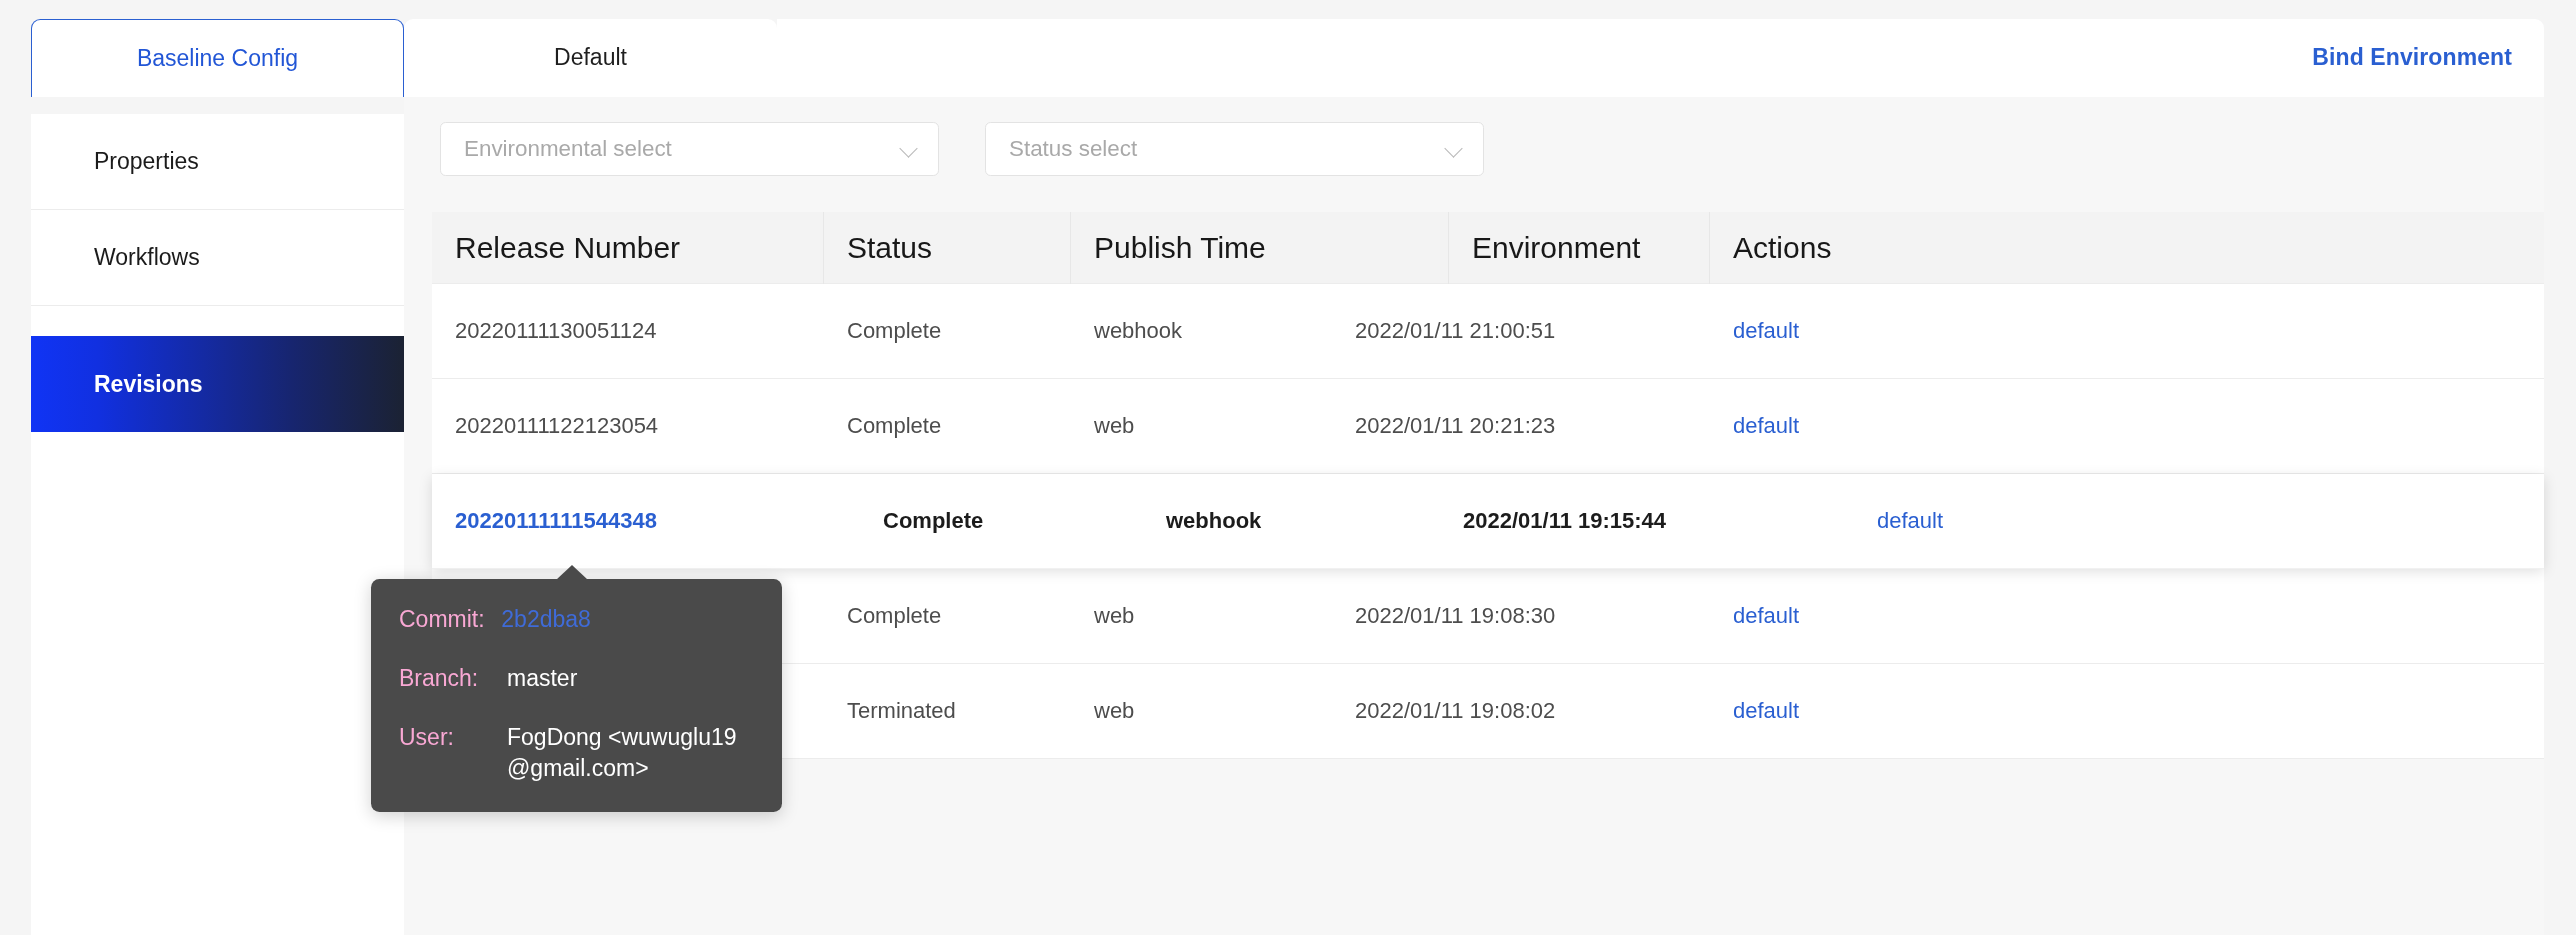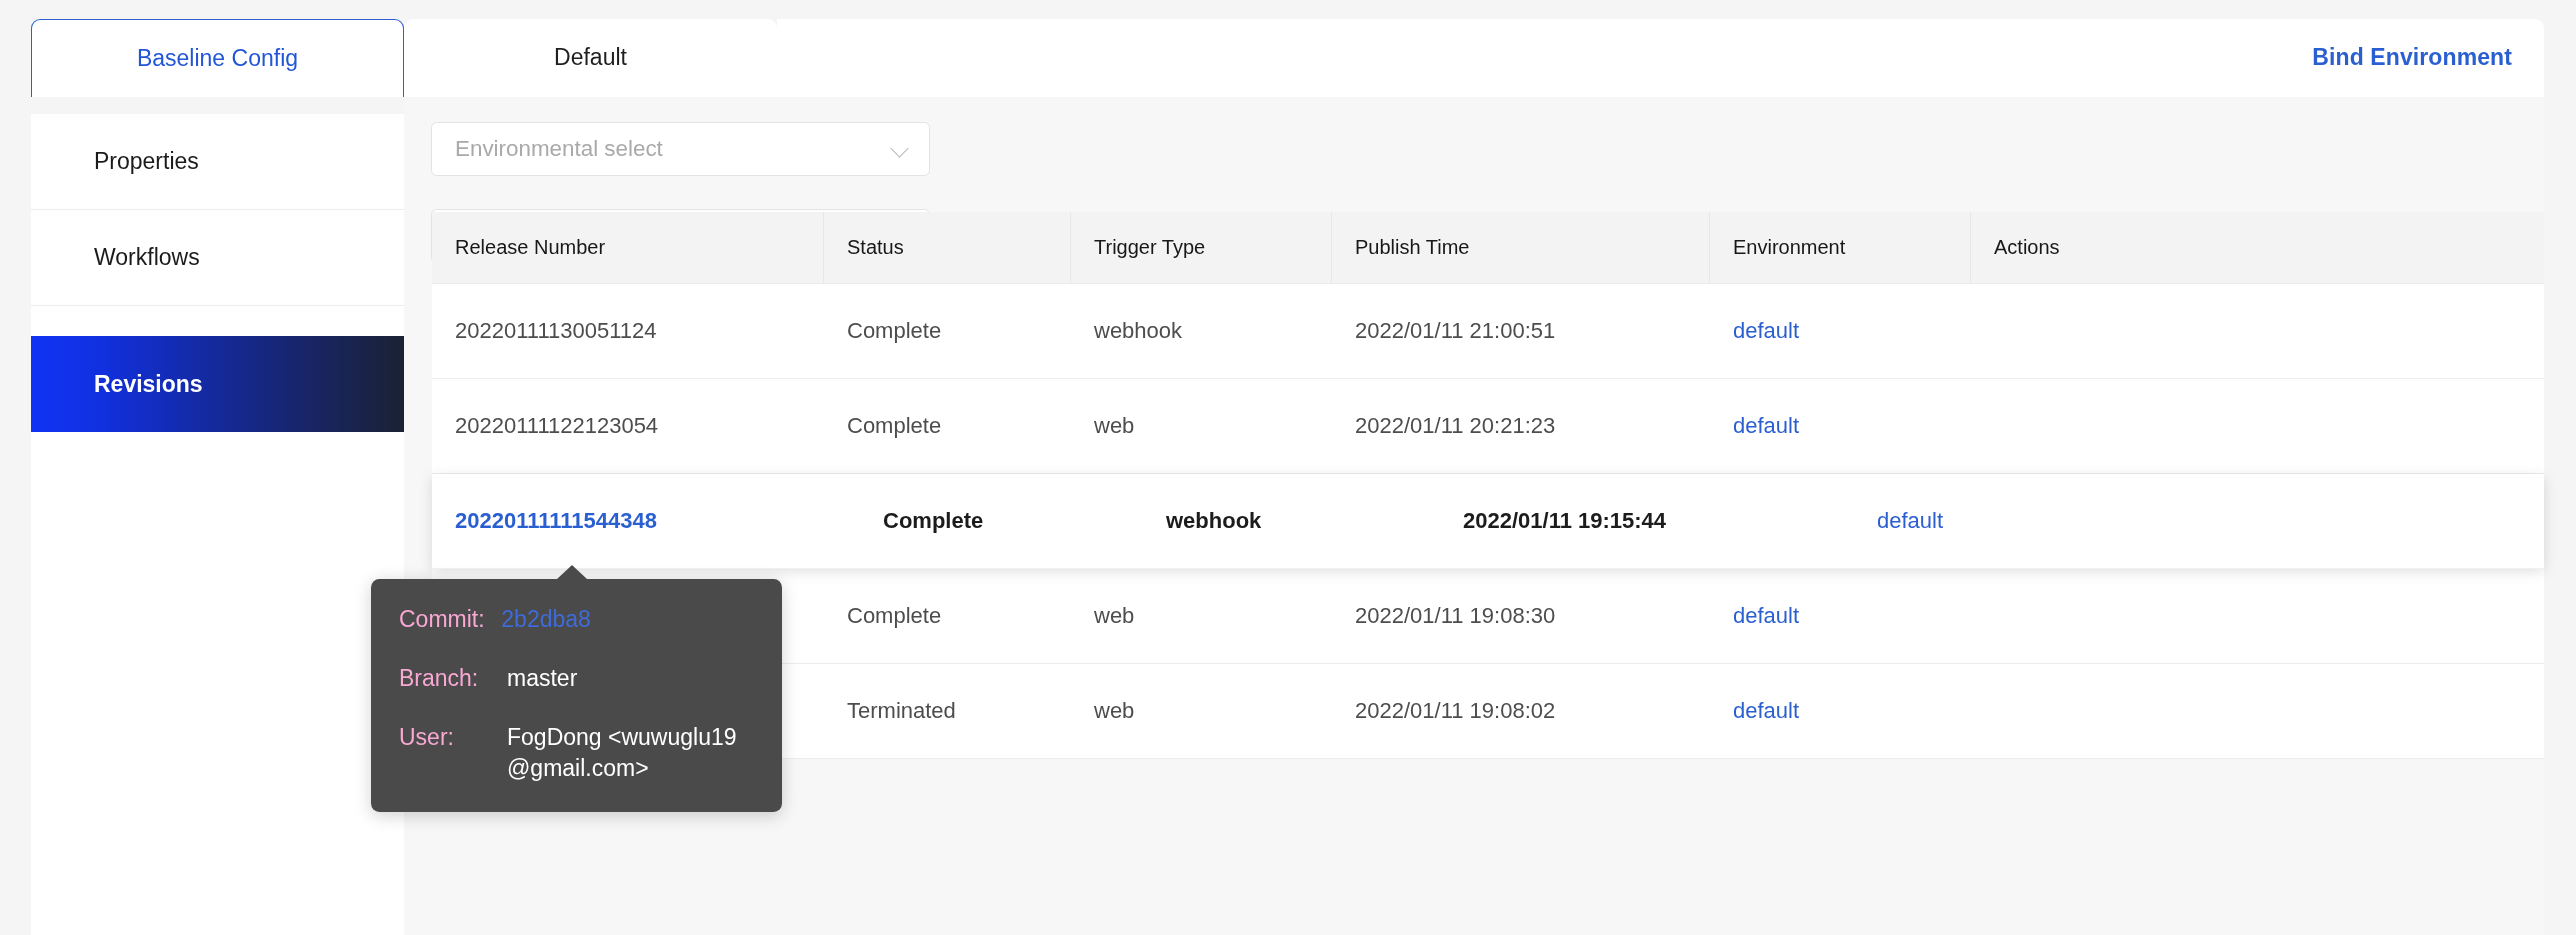--- a/index.html
+++ b/index.html
@@ -98,24 +98,23 @@
   
   .main {
     position: absolute;
     left: 404px; top: 97px;
     width: 2140px;
     bottom: 0;
     background: #f7f7f7;
   }
   .filters {
     position: absolute;
-    left: 27px; top: 25px;
-    display: flex;
-    gap: 33px;
-    flex-direction: column;
+    left: 36px; top: 25px;
+    display: flex;
+    gap: 46px;
   }
   .select {
     width: 499px;
     height: 54px;
     background: #ffffff;
     border: 0.9px solid #e3e3e3;
     border-radius: 5.6px;
     display: flex;
     align-items: center;
     padding: 0 18.7px 0 23px;
@@ -168,21 +167,21 @@
   }
   .cell {
     font-size: 22px;
     color: #4d4d4d;
     padding-left: 23px;
     overflow: hidden;
     white-space: nowrap;
   }
   .trow.header .cell {
     color: #181818;
-    font-size: 20px;
+    font-size: 30px;
     border-right: 0.9px solid #e7e7e7;
     height: 72px;
     display: flex;
     align-items: center;
     padding-left: 23px;
   }
   .trow.header .cell:last-child { border-right: none; }
 
   .c-release  { width: 392px; }
   .c-status   { width: 247px; }
@@ -280,21 +279,20 @@
       <span class="select-ph">Status select</span>
       <span class="caret"></span>
     </div>
   </div>
 
   <div class="table">
 
     <div class="trow header">
       <div class="cell c-release">Release Number</div>
       <div class="cell c-status">Status</div>
-      <div class="cell c-trigger">Trigger Type</div>
       <div class="cell c-time">Publish Time</div>
       <div class="cell c-env">Environment</div>
       <div class="cell c-actions">Actions</div>
     </div>
 
     <div class="trow">
       <div class="cell c-release">20220111130051124</div>
       <div class="cell c-status">Complete</div>
       <div class="cell c-trigger">webhook</div>
       <div class="cell c-time">2022/01/11 21:00:51</div>

